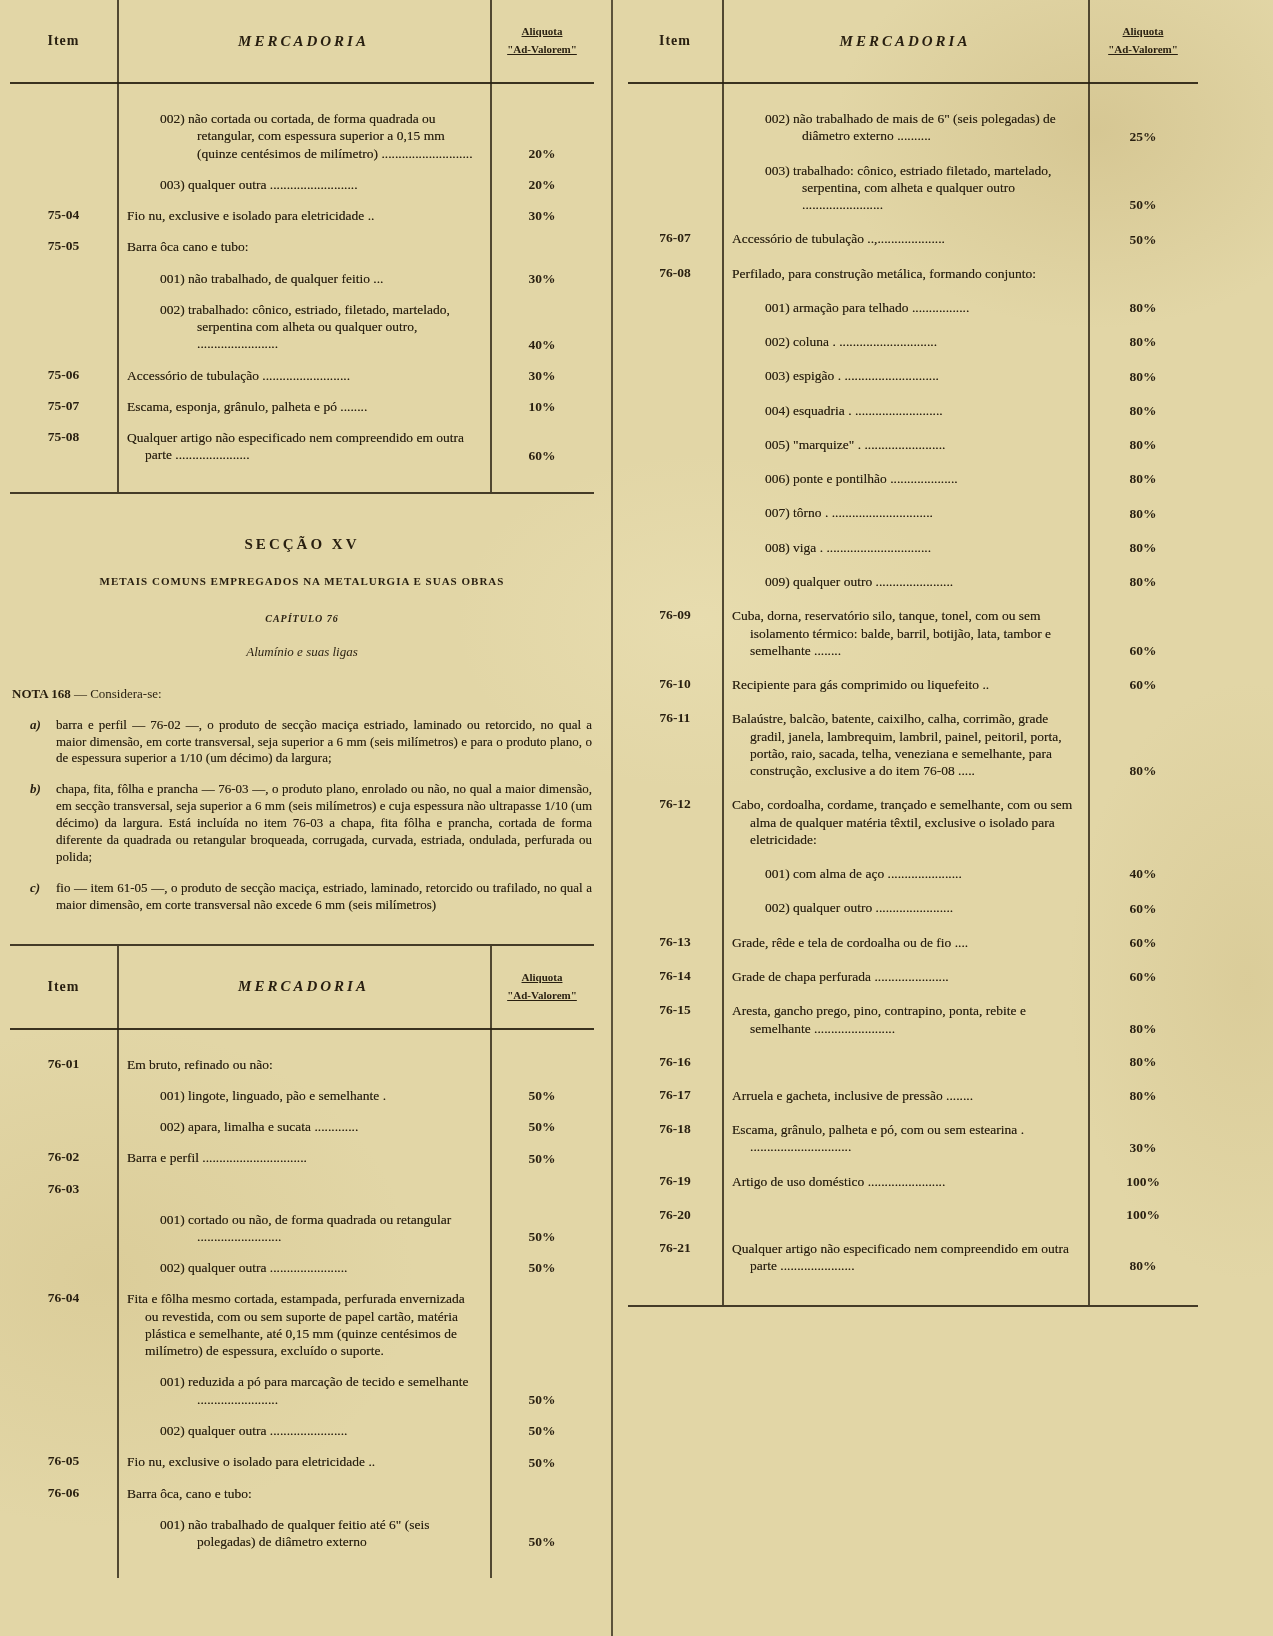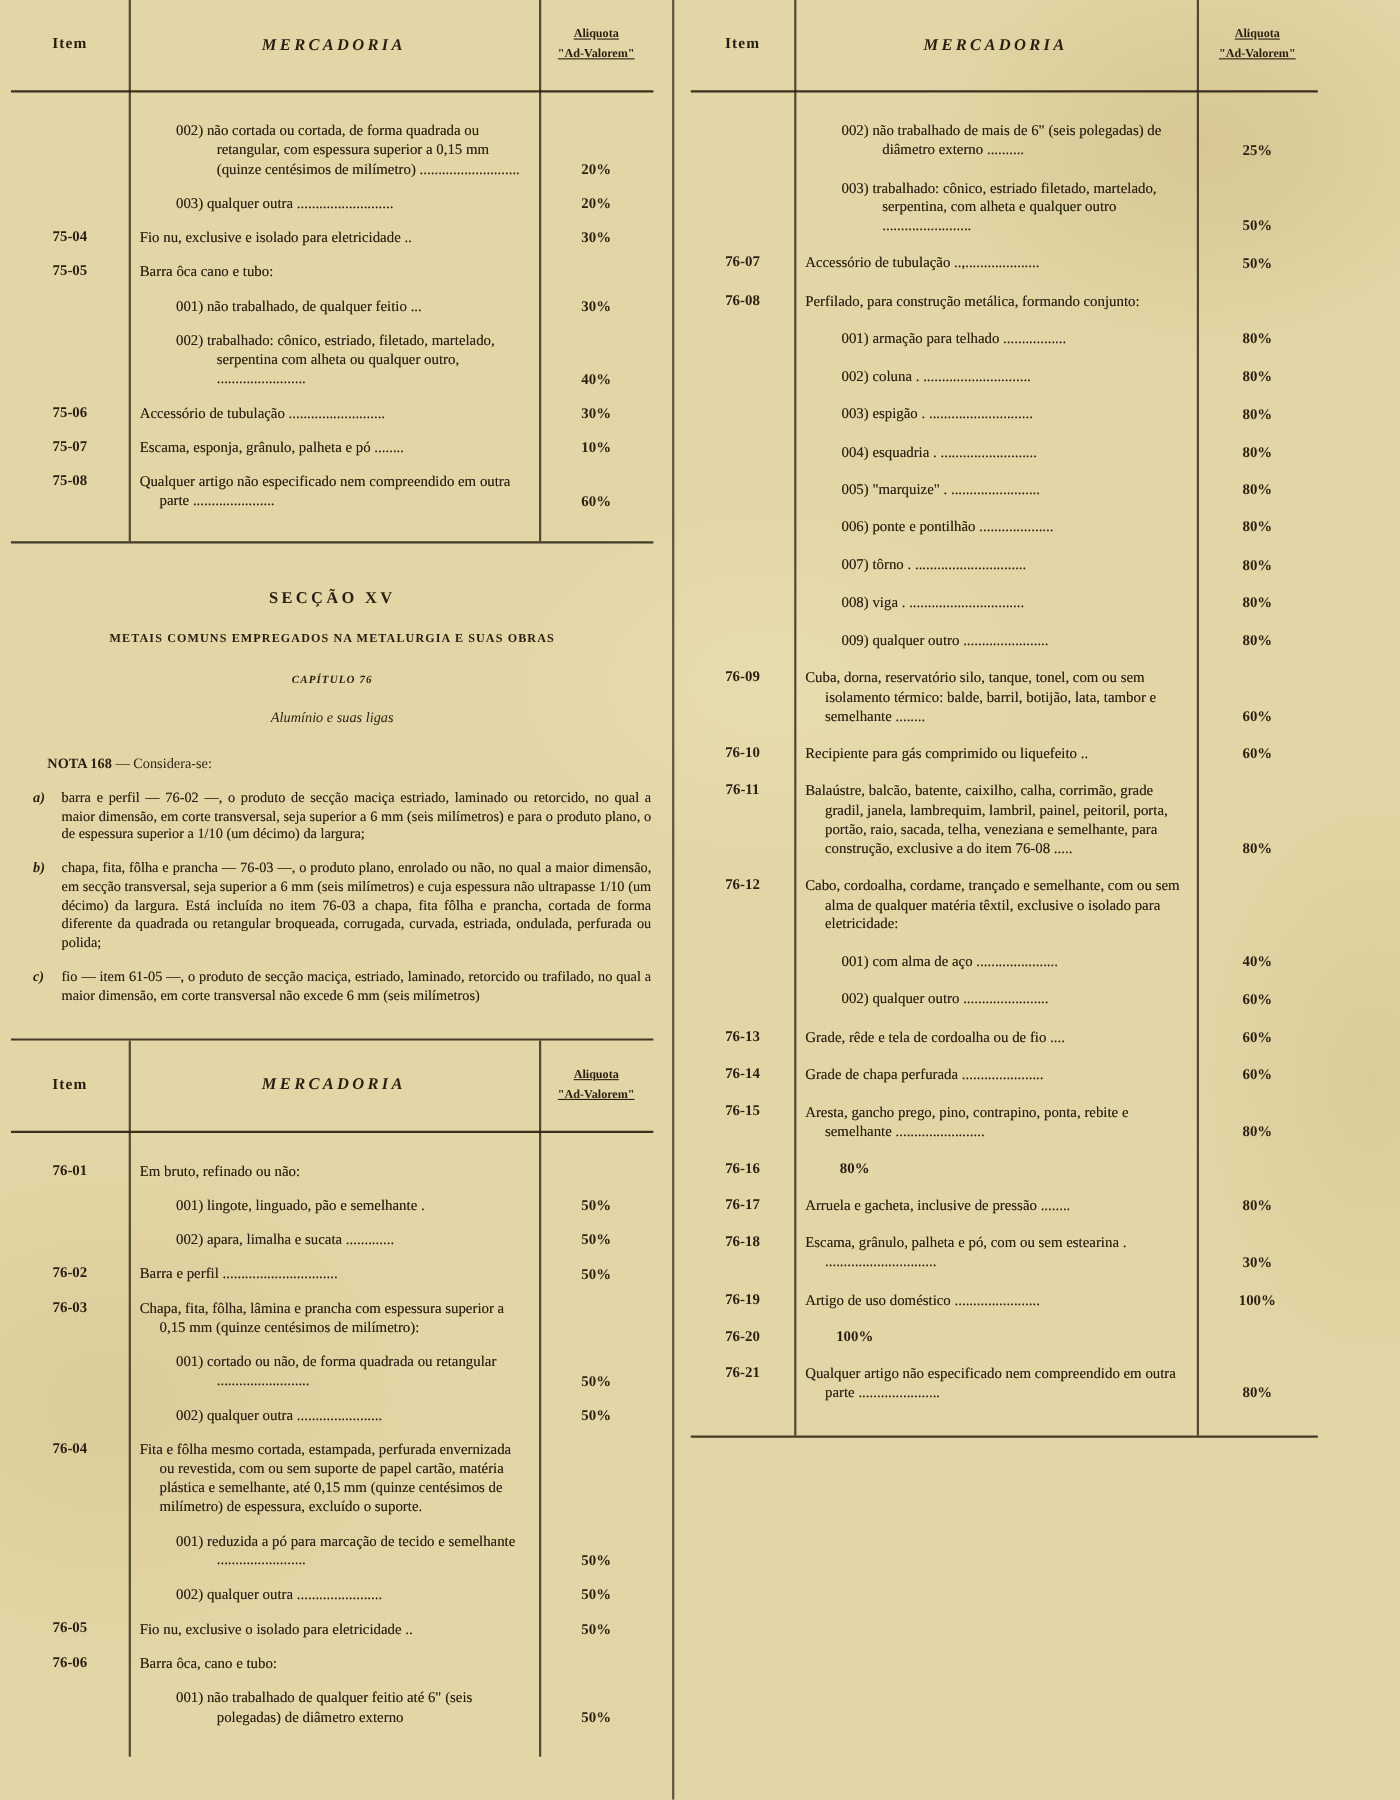--- a/index.html
+++ b/index.html
@@ -34,40 +34,40 @@
 
   .thead { display:flex; align-items:center; height:84px;
            border-bottom:2px solid rgba(40,32,17,.9); font-weight:bold; }
   .col-left  .h-item { width:107px; } .col-left  .h-rate { width:104px; }
   .col-right .h-item { width:94px;  } .col-right .h-rate { width:110px; }
   .h-item { text-align:center; font-size:14px; letter-spacing:1px; }
   .h-merc { flex:1; text-align:center; font-size:15px; letter-spacing:3px;font-style:italic; }
   .h-rate { text-align:center; font-size:11px; line-height:1.6;text-decoration:underline; }
 
   .tbody { padding:26px 0 14px; }
-  .trow  { display:flex; margin-bottom:14px; }
+  .trow  { display:flex; margin-bottom:14px;justify-content:space-between; }
   .col-right .trow { margin-bottom:17px; }
   .c-item { text-align:center; font-weight:bold; font-size:13.5px; align-self:flex-start; }
   .col-left  .c-item { width:107px; } .col-right .c-item { width:94px; }
   .c-desc { flex:1; font-size:13.5px; line-height:1.28; padding:0 10px 0 28px; text-indent:-18px;
             text-shadow:0 0 .5px rgba(40,32,17,.55); }
   .trow.sub .c-desc { padding-left:80px; text-indent:-37px; }
   .c-rate { text-align:center; font-weight:bold; font-size:13.5px; align-self:flex-end; }
   .col-left  .c-rate { width:104px; } .col-right .c-rate { width:110px; }
 
   
   .section-block { text-align:center; margin:42px 0 26px; }
   .secao-title   { font-size:15px; font-weight:bold; letter-spacing:3px; }
   .secao-sub     { font-size:11px; font-weight:bold; letter-spacing:1px; margin-top:22px; }
   .capitulo      { font-size:10px; font-weight:bold; font-style:italic; letter-spacing:1px; margin-top:26px; }
   .capitulo-sub  { font-size:13px; font-style:italic; margin-top:20px; }
 
   .nota { margin:10px 2px 30px; font-size:13px; line-height:1.3; }
   .nota-title { margin-bottom:14px; }
-  .nota-title b { font-weight:bold;margin-left:31px; }
+  .nota-title b { font-weight:bold; }
   .nota-item { display:flex; margin:0 0 14px 18px; }
   .nota-label { width:26px; font-weight:bold; font-style:italic; flex:none; }
   .nota-text  { flex:1; text-align:justify; text-shadow:0 0 .5px rgba(40,32,17,.5); }
 </style>
 </head>
 <body>
 
 <div class="page-divider"></div>
 
 <div class="col col-left">
@@ -201,21 +201,20 @@
         </div>
 
         <div class="trow main">
           <div class="c-item">76-02</div>
           <div class="c-desc">Barra e perfil ...............................</div>
           <div class="c-rate">50%</div>
         </div>
 
         <div class="trow main">
           <div class="c-item">76-03</div>
-          <div class="c-desc">Chapa, fita, fôlha, lâmina e prancha com espessura superior a 0,15 mm (quinze centésimos de milímetro):</div>
           <div class="c-rate"></div>
         </div>
 
         <div class="trow sub">
           <div class="c-item"></div>
           <div class="c-desc">001) cortado ou não, de forma quadrada ou retangular .........................</div>
           <div class="c-rate">50%</div>
         </div>
 
         <div class="trow sub">

